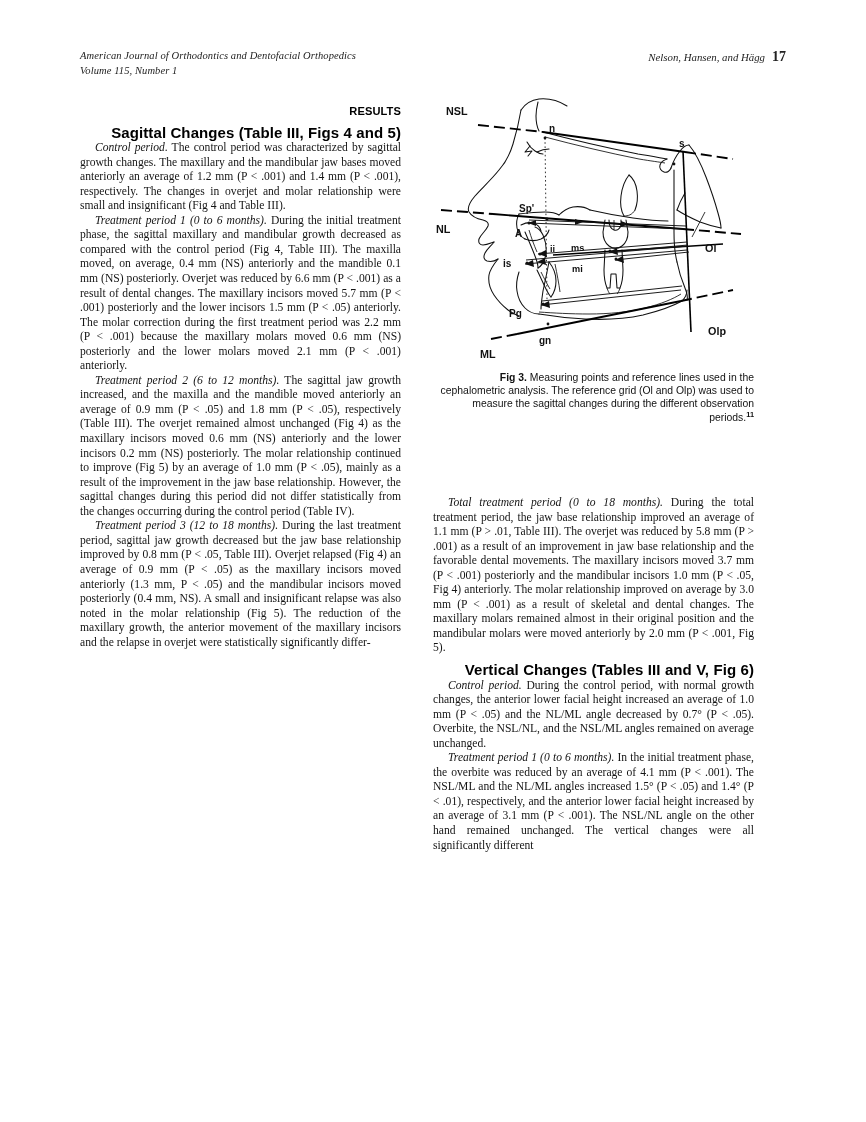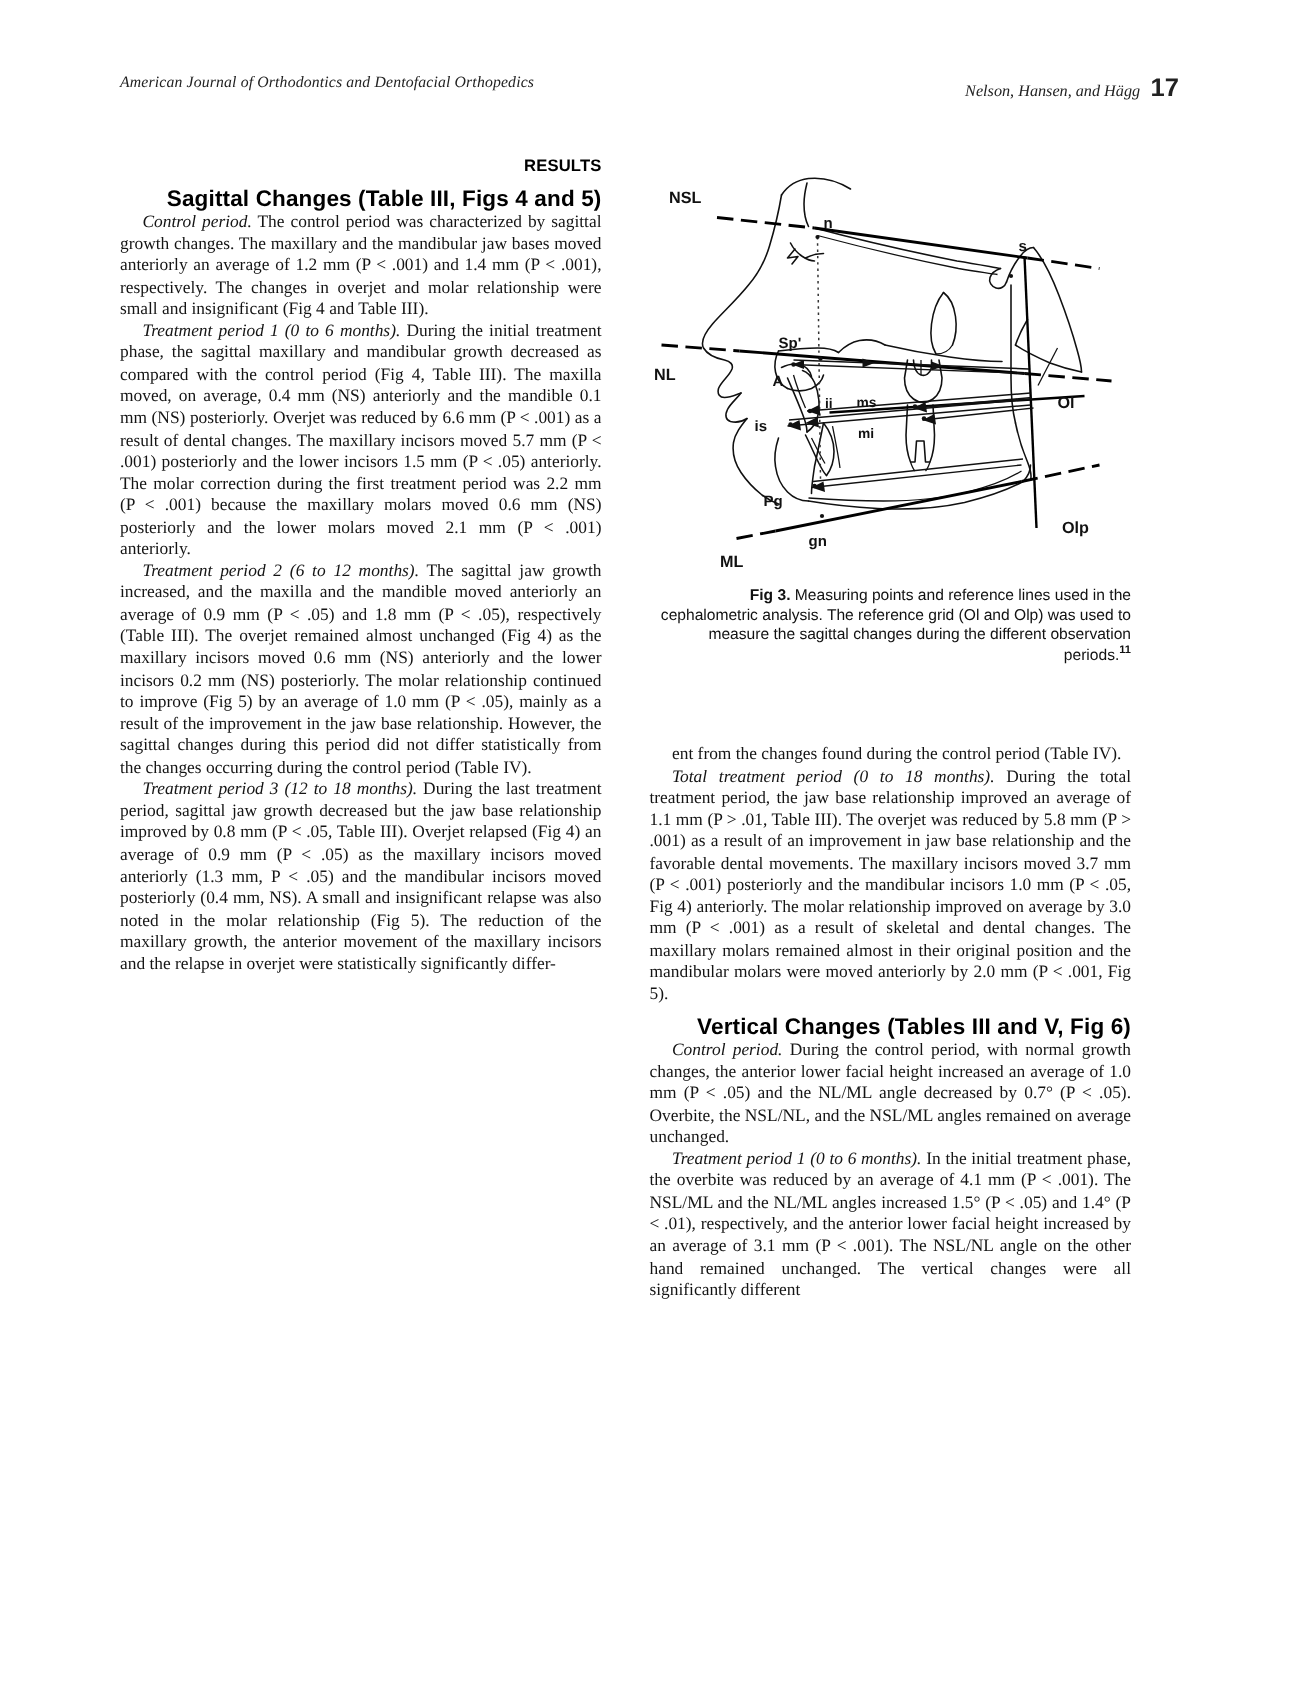--- a/index.html
+++ b/index.html
@@ -50,22 +50,22 @@
     text-align: right;
     white-space: nowrap;
     font-family: "Liberation Serif", serif;
     font-style: italic;
     font-size: 10.8px;
     color: #222;
   }
   .runhead-right .pageno {
     font-style: normal;
     font-weight: bold;
-    font-family: Liberation Sans, sans-serif;
-    font-size: 17px;
+    font-family: Liberation Serif, serif;
+    font-size: 14px;
     margin-left: 7px;
   }
 
   
   .col {
     position: absolute;
     width: 321px;
     text-align: justify;
     font-family: "Liberation Serif", serif;
     font-size: 11.6px;
@@ -100,21 +100,21 @@
     text-align: right;
   }
   .runin {
     font-style: italic;
   }
 
   
   .figure-block {
     position: absolute;
     left: 433px;
-    top: 112px;
+    top: 92px;
     width: 321px;
   }
   .figure-art {
     position: relative;
     width: 321px;
     height: 272px;
   }
   .figure-art svg {
     display: block;
   }
@@ -188,20 +188,21 @@
   }
 </style>
 </head>
 <body>
 
 <div class="page">
 
   <div class="runhead">
     <div class="runhead-left">
       <span>American Journal of Orthodontics and Dentofacial Orthopedics</span>
+      <span class="vol">Volume 115, Number 1</span>
     </div>
     <div class="runhead-right">
       <span>Nelson, Hansen, and Hägg</span><span class="pageno">17</span>
     </div>
   </div>
 
   <div class="col col-left">
 
     <h2 class="section">RESULTS</h2>
 
@@ -369,21 +370,20 @@
         <text class="lbl lbl-lg" x="272" y="160">Ol</text>
         <text class="lbl lbl-lg" x="275" y="243">Olp</text>
       </svg>
     </div>
 
     <div class="figcaption"><span class="figlabel">Fig 3.</span><span> Measuring points and reference lines used in the cephalometric analysis. The reference grid (Ol and Olp) was used to measure the sagittal changes during the different observation periods.</span><sup>11</sup></div>
   </div>
 
   <div class="col col-right" style="top:496px;">
 
-    <p><span>ent from the changes found during the control period (Table IV).</span></p>
 
     <p><span class="runin">Total treatment period (0 to 18 months).</span><span> During the total treatment period, the jaw base relationship improved an average of 1.1 mm (P &gt; .01, Table III). The overjet was reduced by 5.8 mm (P &gt; .001) as a result of an improvement in jaw base relationship and the favorable dental movements. The maxillary incisors moved 3.7 mm (P &lt; .001) posteriorly and the mandibular incisors 1.0 mm (P &lt; .05, Fig 4) anteriorly. The molar relationship improved on average by 3.0 mm (P &lt; .001) as a result of skeletal and dental changes. The maxillary molars remained almost in their original position and the mandibular molars were moved anteriorly by 2.0 mm (P &lt; .001, Fig 5).</span></p>
 
     <h3 class="subsection">Vertical Changes (Tables III and V, Fig 6)</h3>
 
     <p><span class="runin">Control period.</span><span> During the control period, with normal growth changes, the anterior lower facial height increased an average of 1.0 mm (P &lt; .05) and the NL/ML angle decreased by 0.7° (P &lt; .05). Overbite, the NSL/NL, and the NSL/ML angles remained on average unchanged.</span></p>
 
     <p><span class="runin">Treatment period 1 (0 to 6 months).</span><span> In the initial treatment phase, the overbite was reduced by an average of 4.1 mm (P &lt; .001). The NSL/ML and the NL/ML angles increased 1.5° (P &lt; .05) and 1.4° (P &lt; .01), respectively, and the anterior lower facial height increased by an average of 3.1 mm (P &lt; .001). The NSL/NL angle on the other hand remained unchanged. The vertical changes were all significantly different</span></p>
 
   </div>

